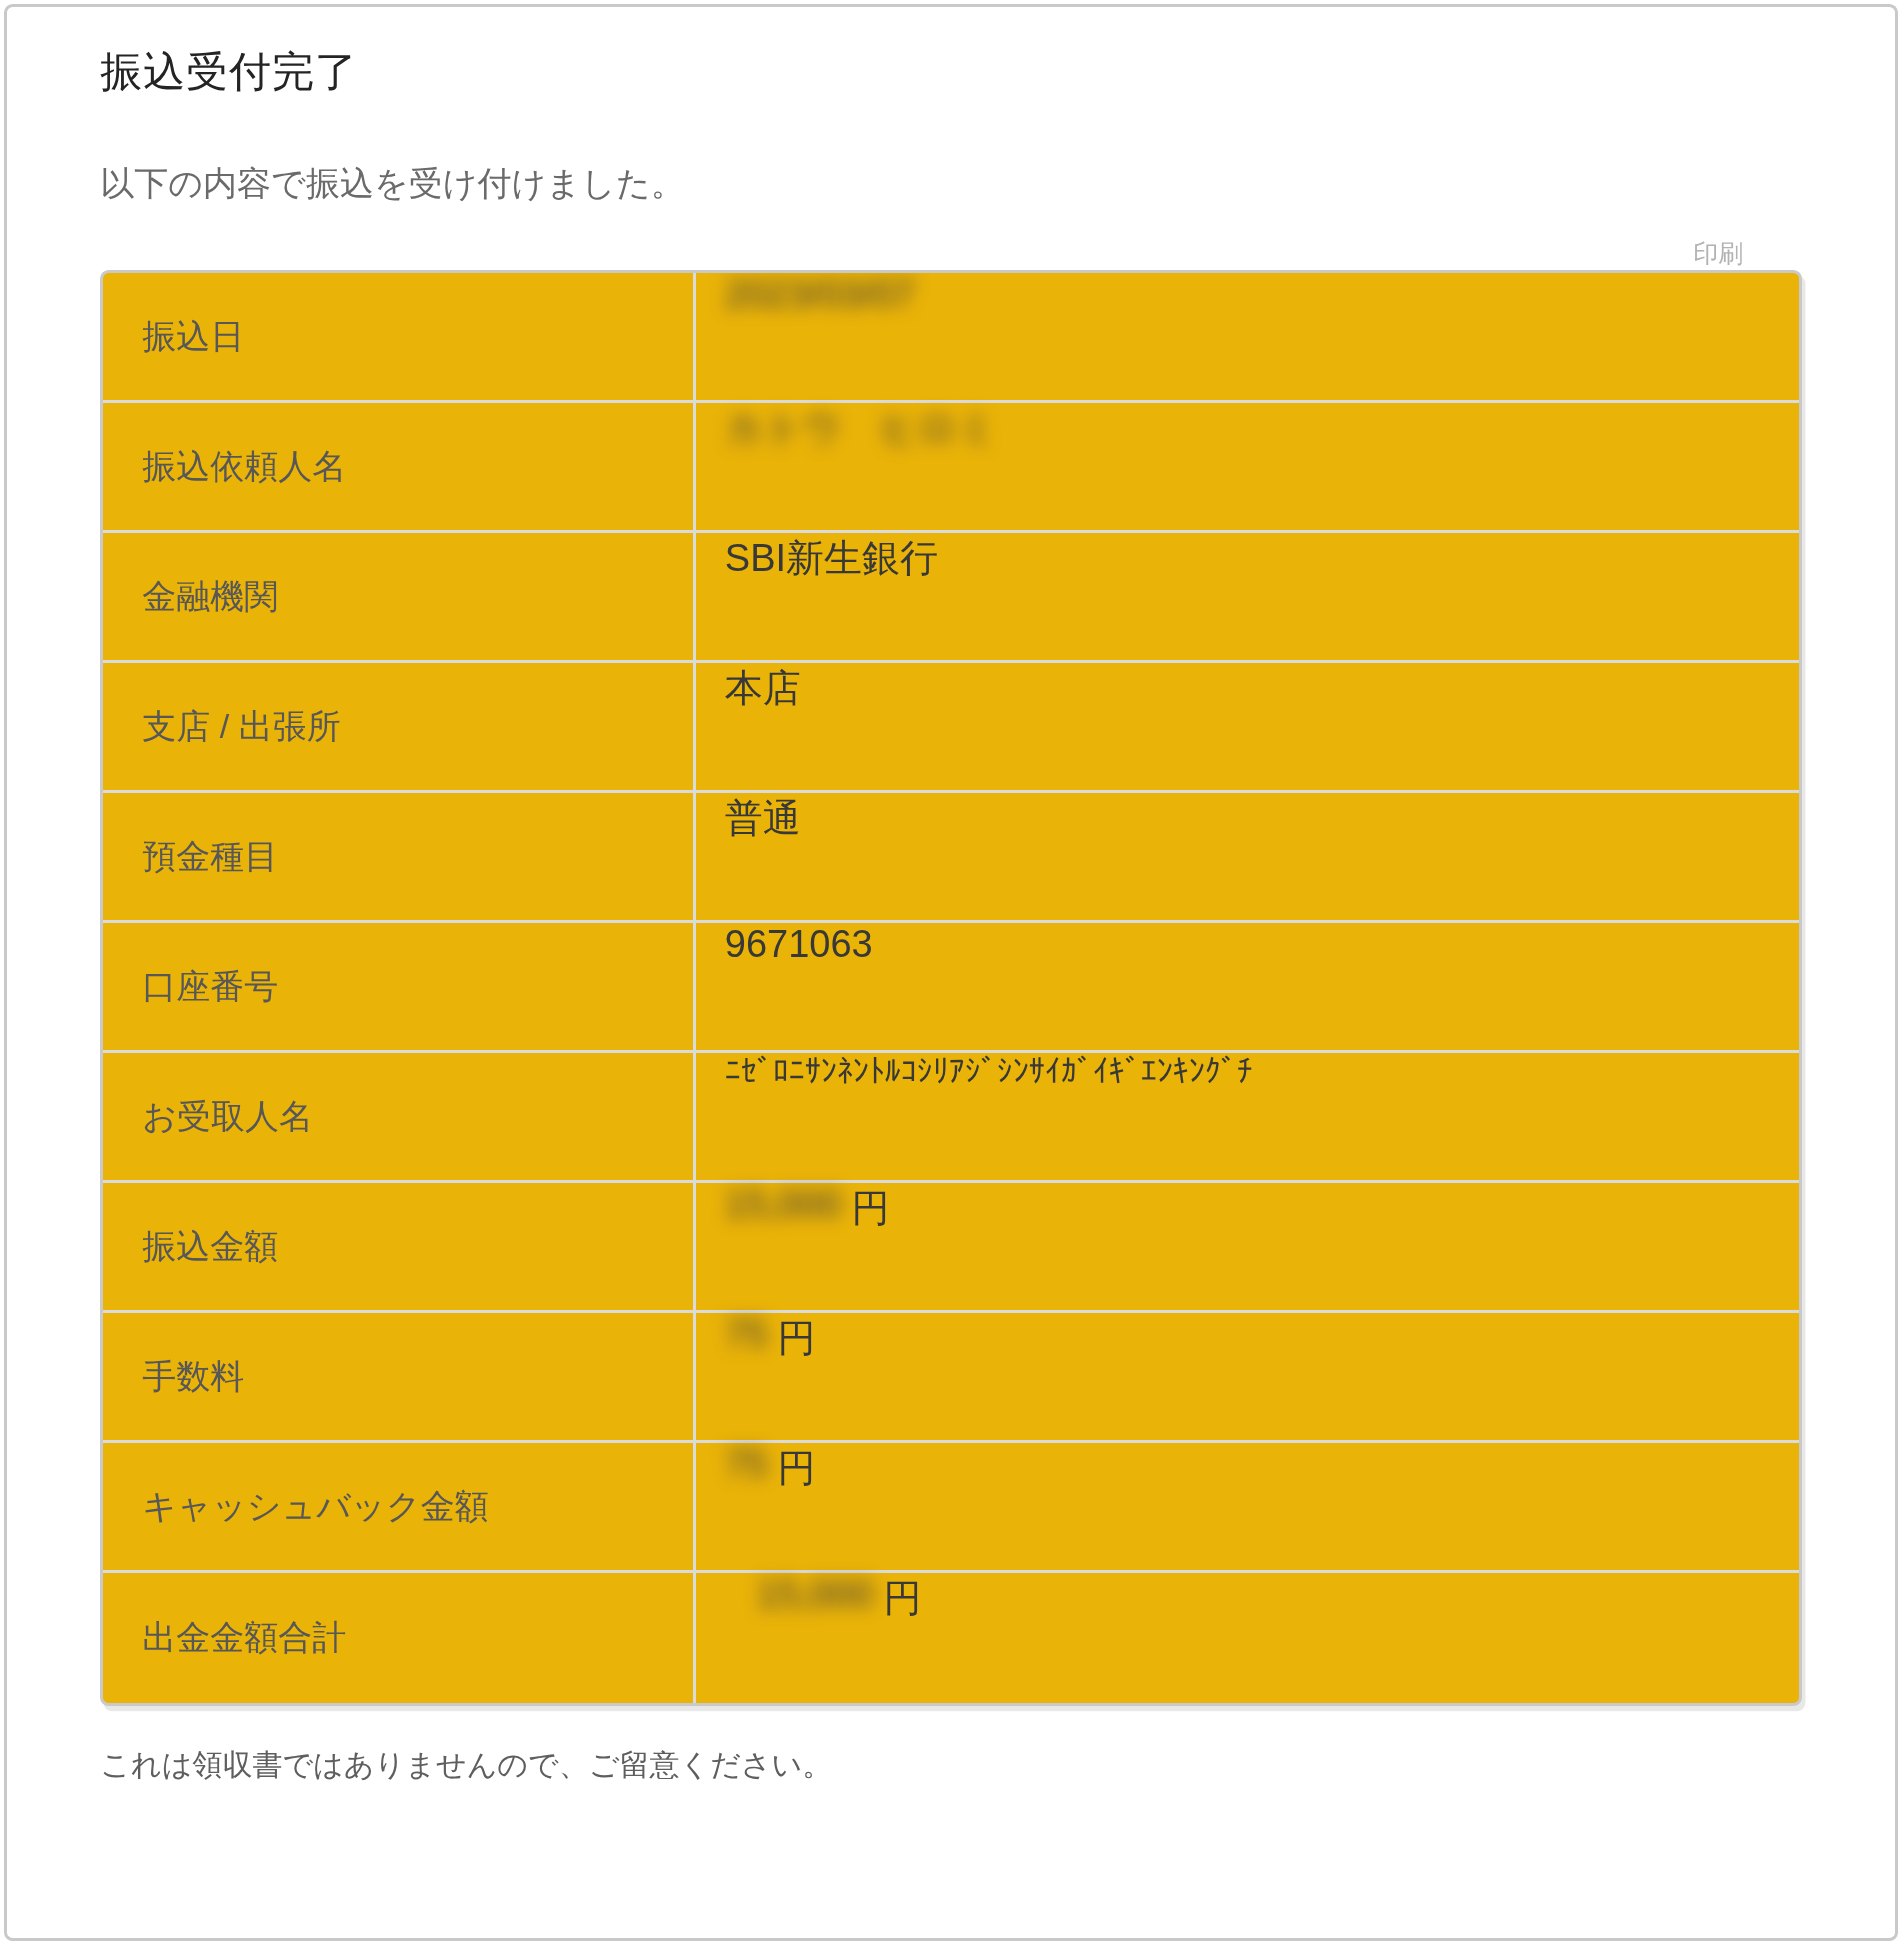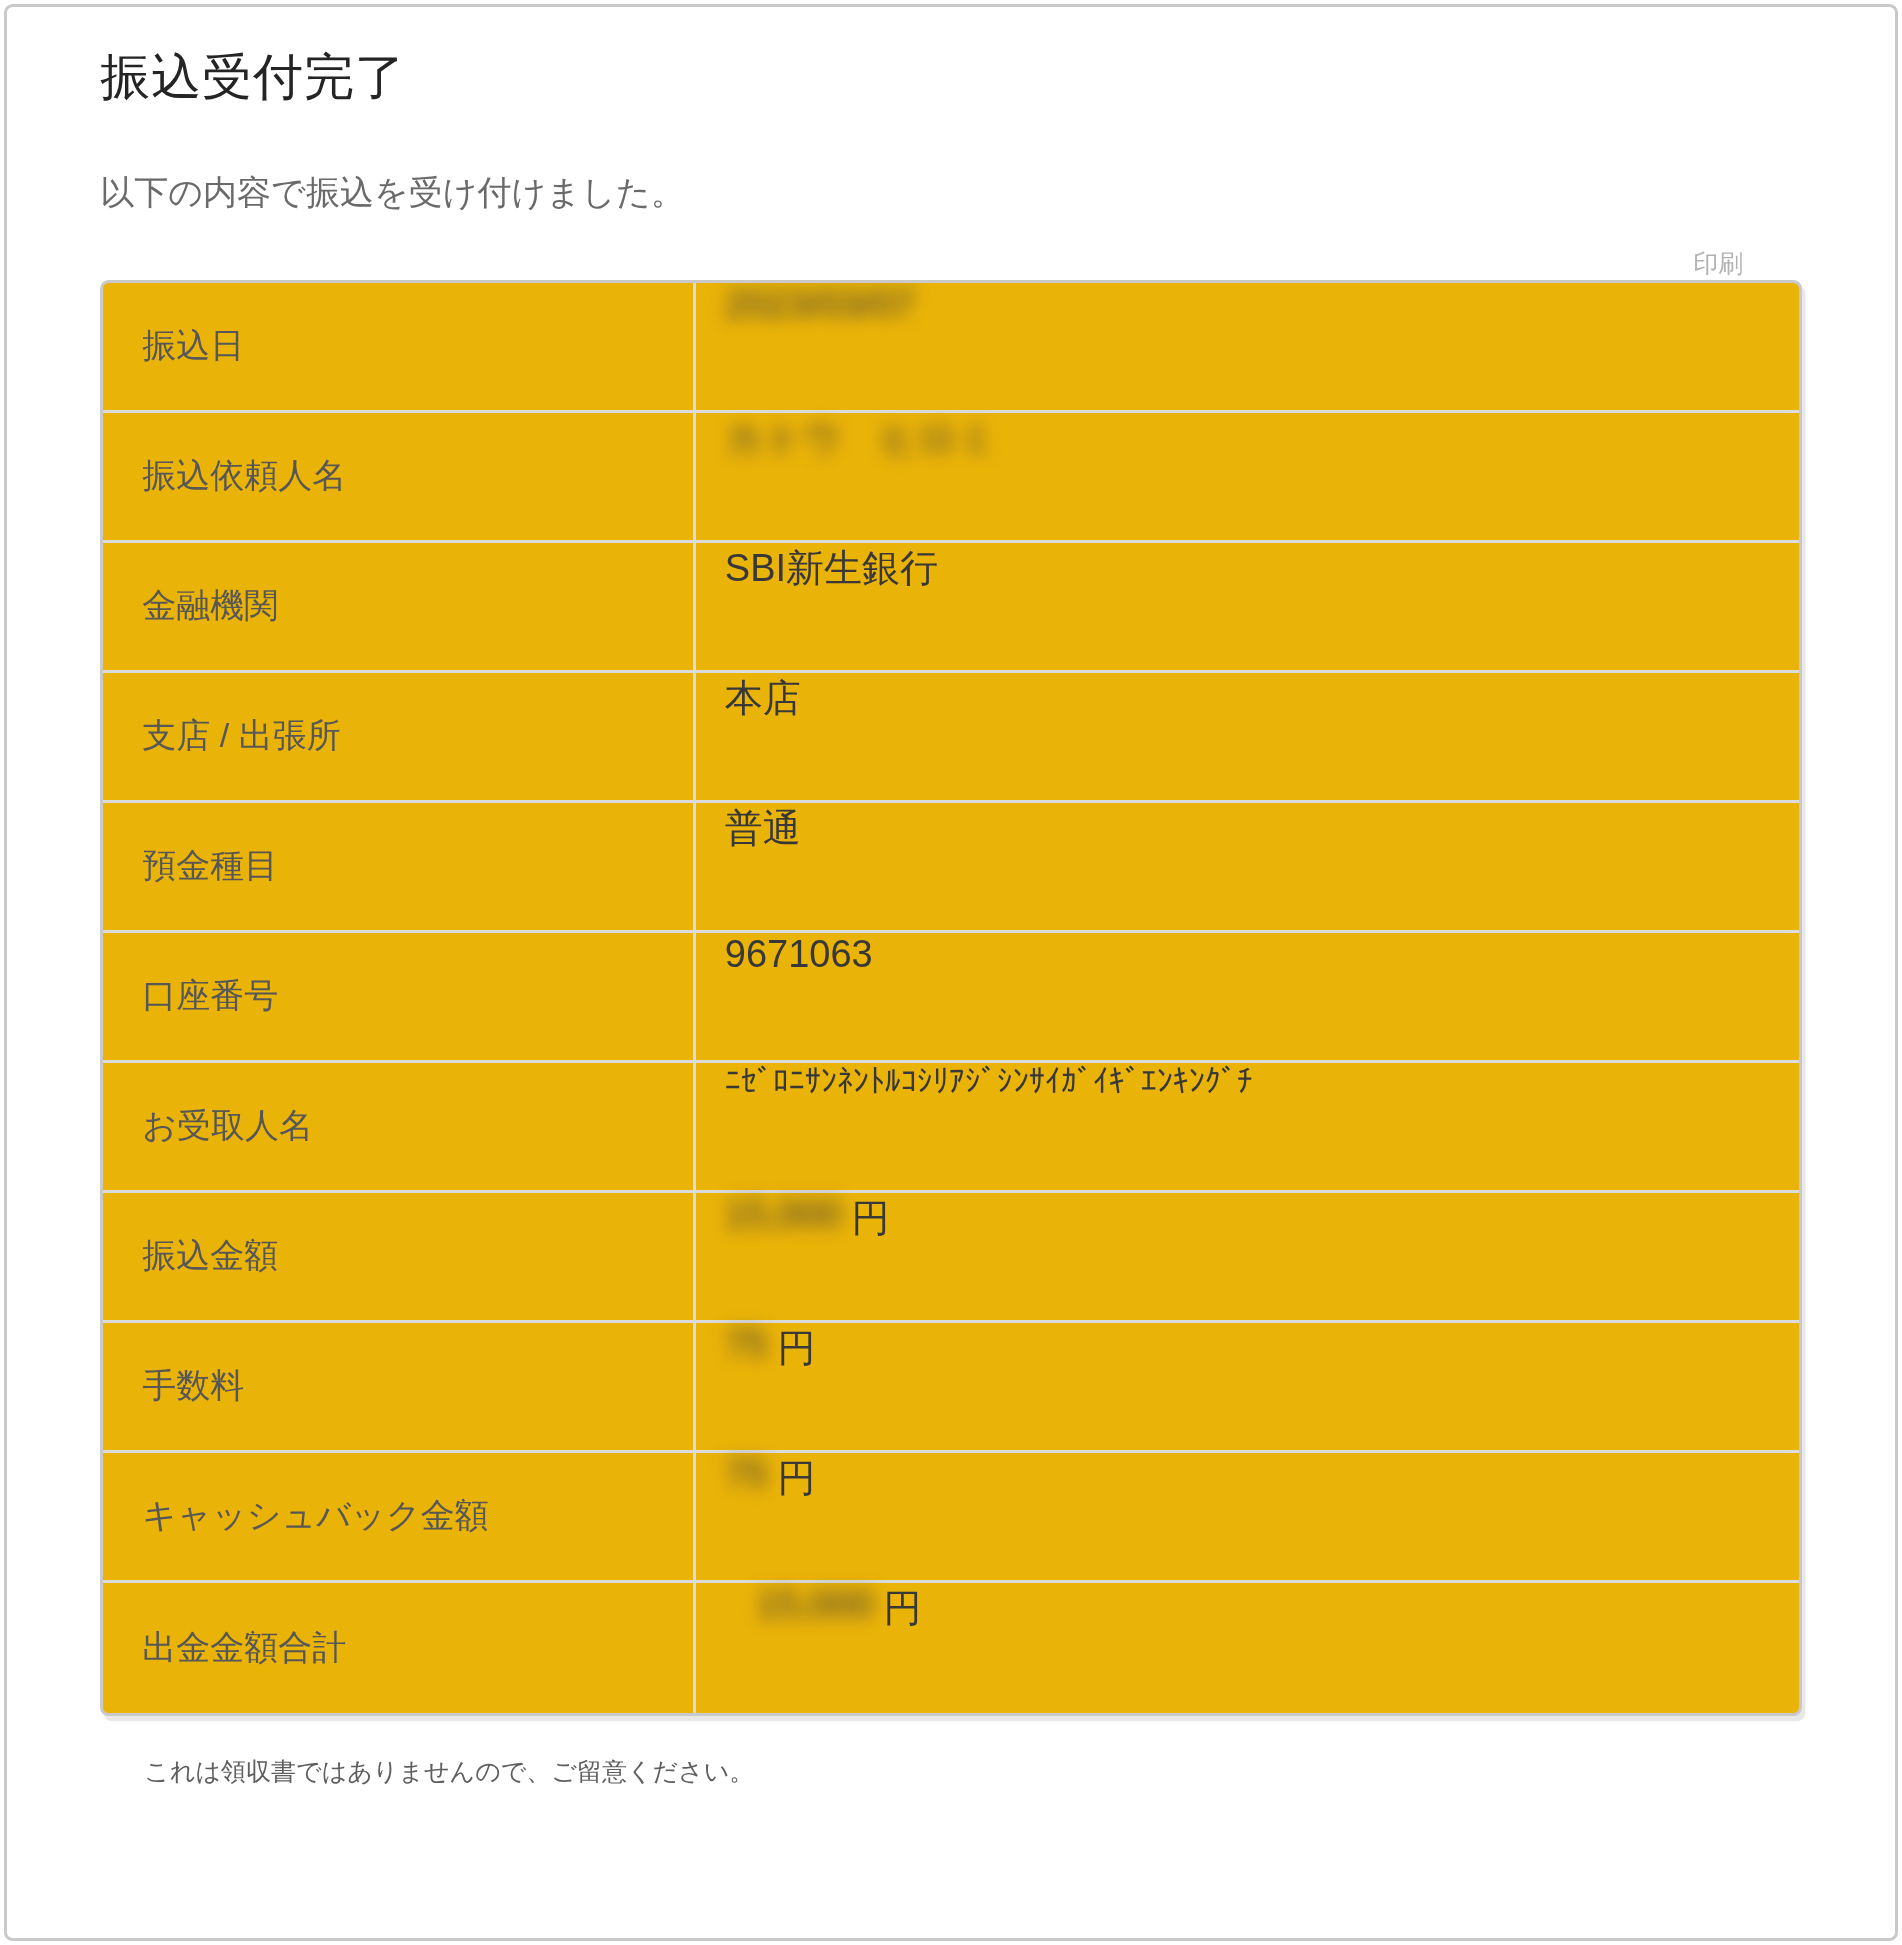--- a/index.html
+++ b/index.html
@@ -14,21 +14,21 @@
     width:1894px; height:1937px;
     box-sizing:border-box;
     border:3.5px solid #c9c9c9;
     border-radius:8.6px;
     background:#ffffff;
     padding:0 93px;
     overflow:hidden;
   }
   .page-title{
     margin:40px 0 0;
-    font-size:50px;
+    font-size:42px;
     font-weight:500;
     letter-spacing:0.9px;
     color:#242424;
     line-height:1.2;
   }
   .subtitle{
     margin:64px 0 0;
     font-size:34px;
     color:#6a6a6a;
     line-height:1.25;
@@ -75,24 +75,23 @@
     align-items:flex-start;
     gap:10.4px;
     font-size:38px;
     font-weight:400;
     color:#383838;
   }
   .cell-value .kana-halfwidth{ font-size:32px; letter-spacing:0px; }
   .blurred{ filter:blur(8.6px); }
   .footer-note{
     margin-top:40px;
-    font-size:25px;
+    font-size:30px;
     color:#5e5e5e;
     line-height:1.25;
-    margin-left:44px;
   }
 </style>
 </head>
 <body>
 
 <div class="page">
 
   <h1 class="page-title">振込受付完了</h1>
 
   <p class="subtitle">以下の内容で振込を受け付けました。</p>

